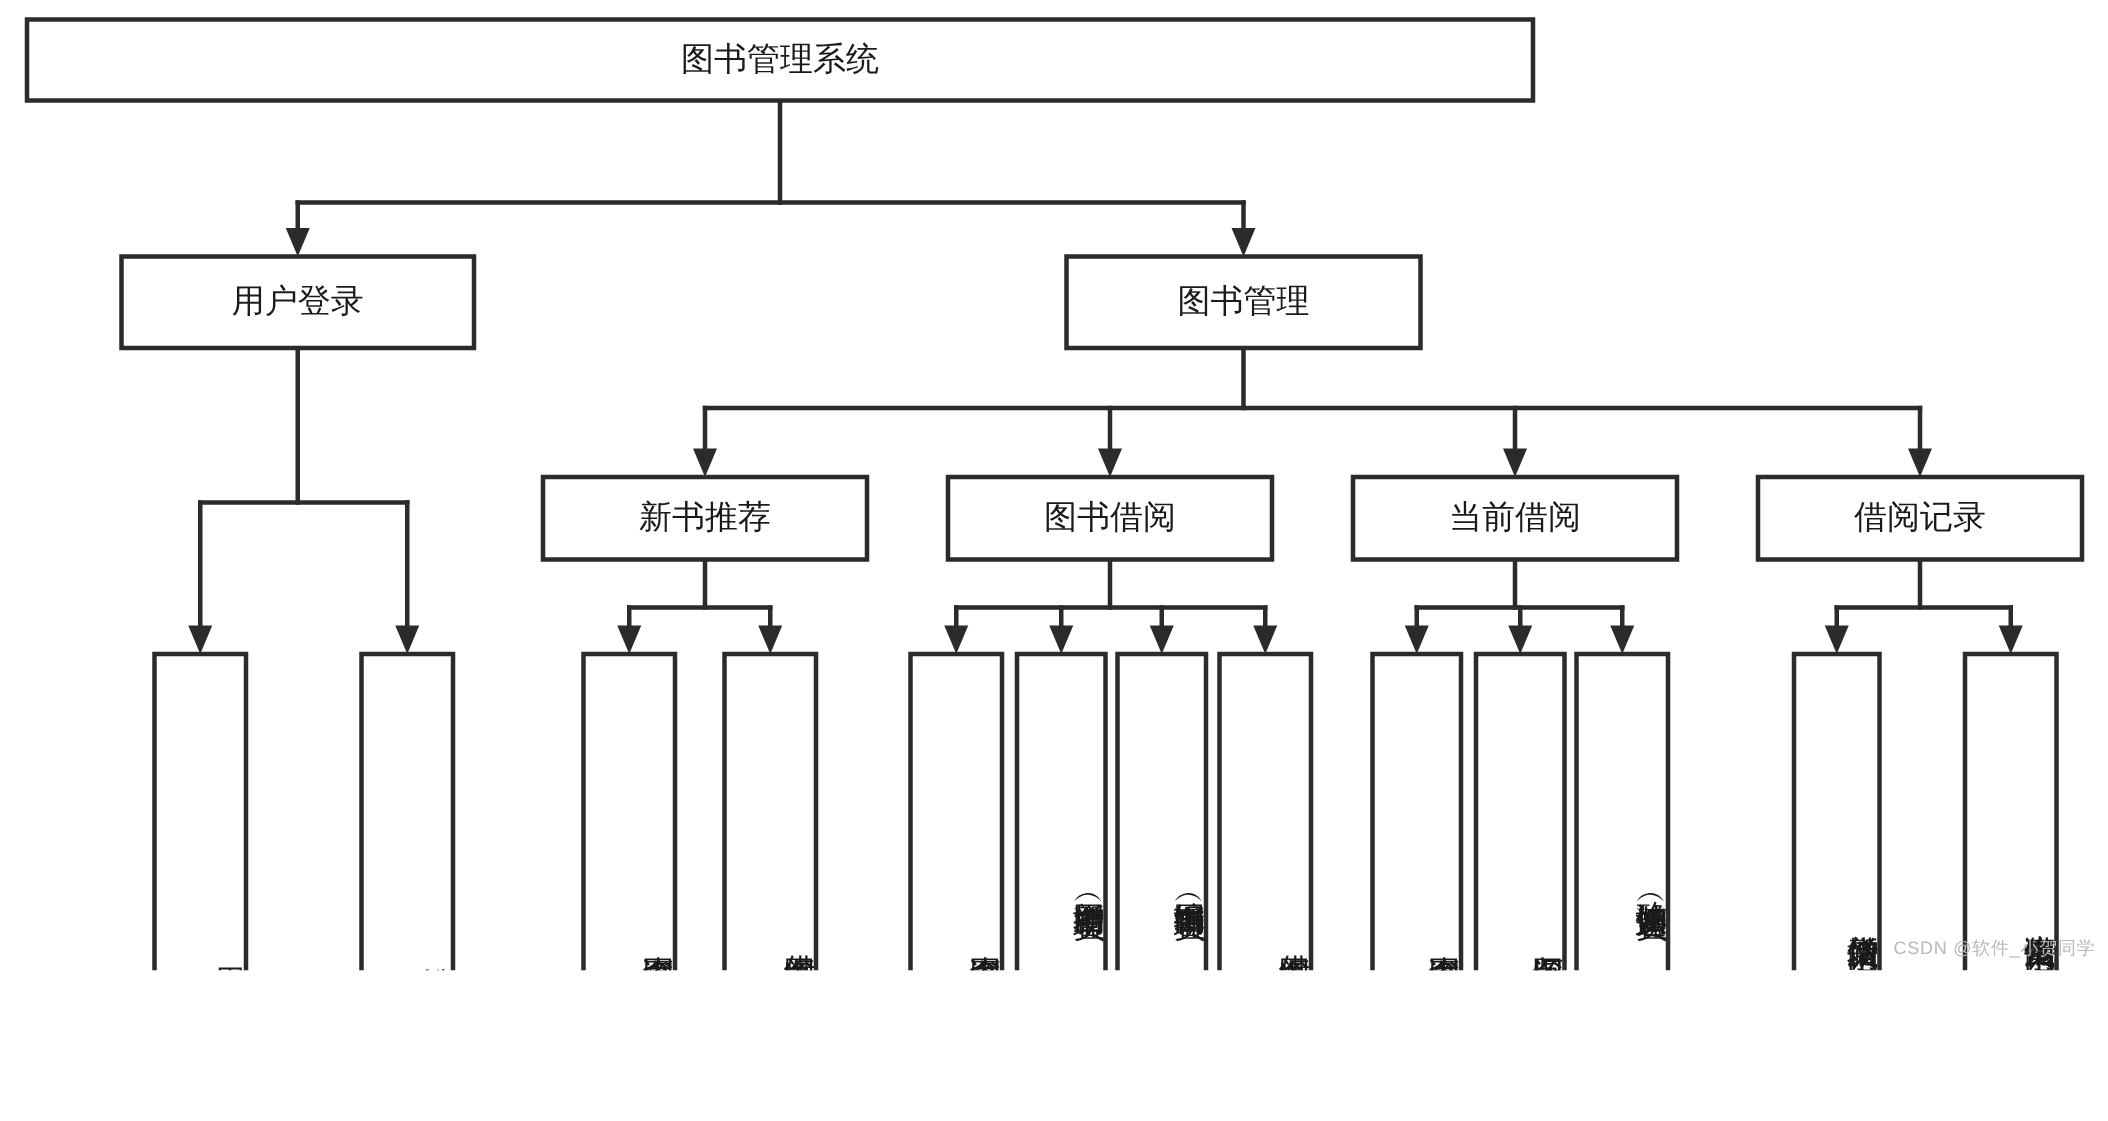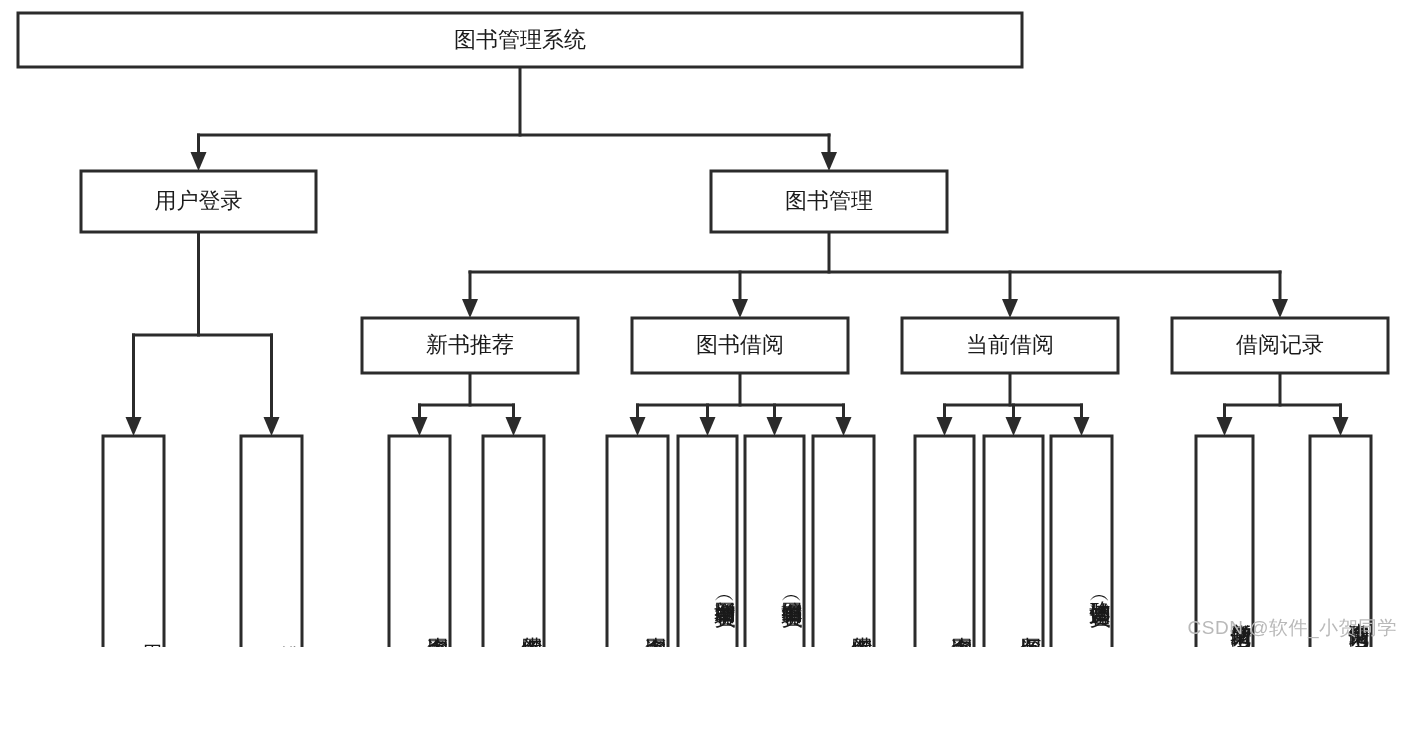--- a/index.html
+++ b/index.html
@@ -66,21 +66,21 @@
     display: flex;
     align-items: flex-start;
     justify-content: center;
     pointer-events: none;
   }
   .watermark {
     position: absolute;
     right: 8px;
     bottom: 6px;
     font-family: "Liberation Sans", "DejaVu Sans", sans-serif;
-    font-size: 19px;
+    font-size: 12px;
     color: #b9b9b9;
     letter-spacing: 0.5px;
     white-space: nowrap;
   }
 </style>
 </head>
 <body>
 
 <div id="diagram-root">
 

